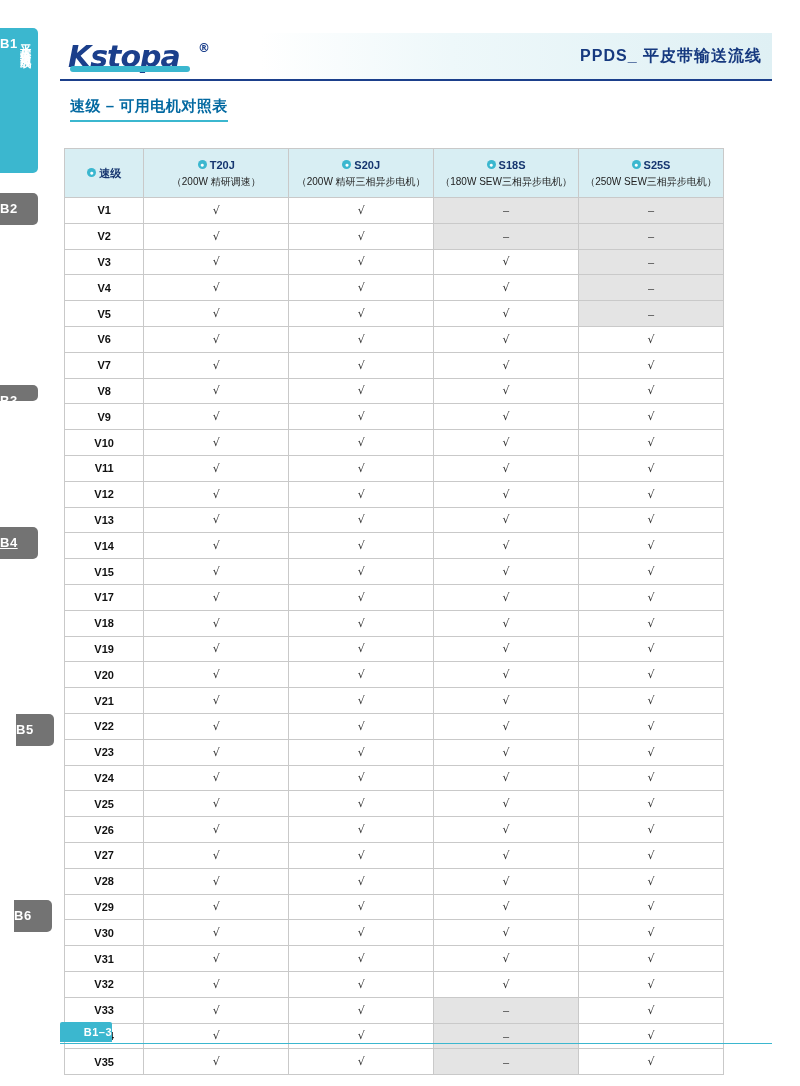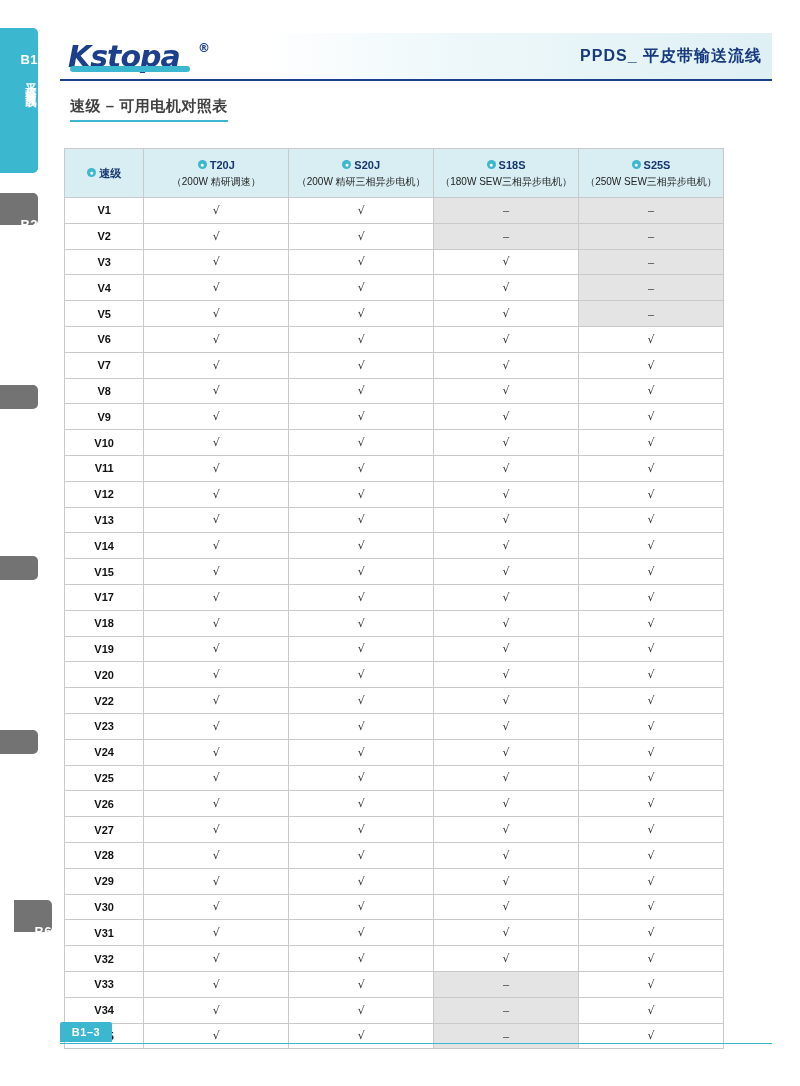--- a/index.html
+++ b/index.html
@@ -22,27 +22,27 @@
     top: 0;
     width: 60px;
     height: 1086px;
   }
   .rail-tab {
     position: absolute;
     left: 0;
     width: 38px;
     border-radius: 0 5px 5px 0;
     display: flex;
-    flex-direction: column;
-    align-items: flex-end;
+    flex-direction: row;
+    align-items: flex-start;
     color: #ffffff;
     font-size: 12px;
     font-weight: bold;
     box-sizing: border-box;
-    padding-top: 24px;
+    padding-top: 8px;
   }
   .rail-tab .rail-code {
     font-size: 13px;
     font-weight: bold;
     letter-spacing: 0.5px;
     margin-bottom: 8px;
   }
   .rail-tab .rail-vtext {
     writing-mode: vertical-rl;
     text-orientation: upright;
@@ -112,21 +112,21 @@
   
   .section-title-wrap {
     position: absolute;
     left: 70px;
     top: 97px;
     width: 700px;
   }
   .section-title {
     font-size: 15px;
     font-weight: bold;
-    color: #404040;
+    color: #0369a1;
     display: inline-block;
     padding-bottom: 4px;
     border-bottom: 2px solid #3bb7cf;
     letter-spacing: 0.5px;
   }
 
   
   table.spec {
     position: absolute;
     left: 64px;
@@ -213,44 +213,44 @@
   .footer-tag {
     position: absolute;
     left: 60px;
     top: 1022px;
     width: 52px;
     height: 20px;
     background: #3bb7cf;
     color: #fff;
     font-size: 11px;
     font-weight: bold;
-    text-align: center;
+    text-align: right;
     line-height: 20px;
     border-radius: 2px 2px 0 0;
     letter-spacing: 0.5px;
   }
 </style>
 </head>
 <body>
 
 <div class="rail">
   <div class="rail-tab active" style="top:28px;height:145px;">
     <span class="rail-code">B1</span>
     <span class="rail-vtext">平皮带输送流线</span>
   </div>
   <div class="rail-tab inactive" style="top:193px;height:32px;">
     <span class="rail-code">B2</span>
   </div>
   <div class="rail-tab inactive" style="top:385px;height:16px;">
     <span class="rail-code">B3</span>
   </div>
-  <div class="rail-tab inactive" style="top:556px;height:24px;text-decoration:underline;">
+  <div class="rail-tab inactive" style="top:527px;height:32px;text-decoration:underline;">
     <span class="rail-code">B4</span>
   </div>
-  <div class="rail-tab inactive" style="top:730px;height:23px;">
+  <div class="rail-tab inactive" style="top:714px;height:32px;margin-left:16px;">
     <span class="rail-code">B5</span>
   </div>
   <div class="rail-tab inactive" style="top:900px;height:32px;margin-left:14px;">
     <span class="rail-code">B6</span>
   </div>
 </div>
 
 <div class="header">
   <div class="logo">
     <span>Kstopa</span>
@@ -416,20 +416,27 @@
         <td class="cell"><span class="check">√</span></td>
       </tr>
       <tr>
         <td class="vcol">V20</td>
         <td class="cell"><span class="check">√</span></td>
         <td class="cell"><span class="check">√</span></td>
         <td class="cell"><span class="check">√</span></td>
         <td class="cell"><span class="check">√</span></td>
       </tr>
       <tr>
+        <td class="vcol">V21</td>
+        <td class="cell"><span class="check">√</span></td>
+        <td class="cell"><span class="check">√</span></td>
+        <td class="cell"><span class="check">√</span></td>
+        <td class="cell"><span class="check">√</span></td>
+      </tr>
+      <tr>
         <td class="vcol">V22</td>
         <td class="cell"><span class="check">√</span></td>
         <td class="cell"><span class="check">√</span></td>
         <td class="cell"><span class="check">√</span></td>
         <td class="cell"><span class="check">√</span></td>
       </tr>
       <tr>
         <td class="vcol">V23</td>
         <td class="cell"><span class="check">√</span></td>
         <td class="cell"><span class="check">√</span></td>

